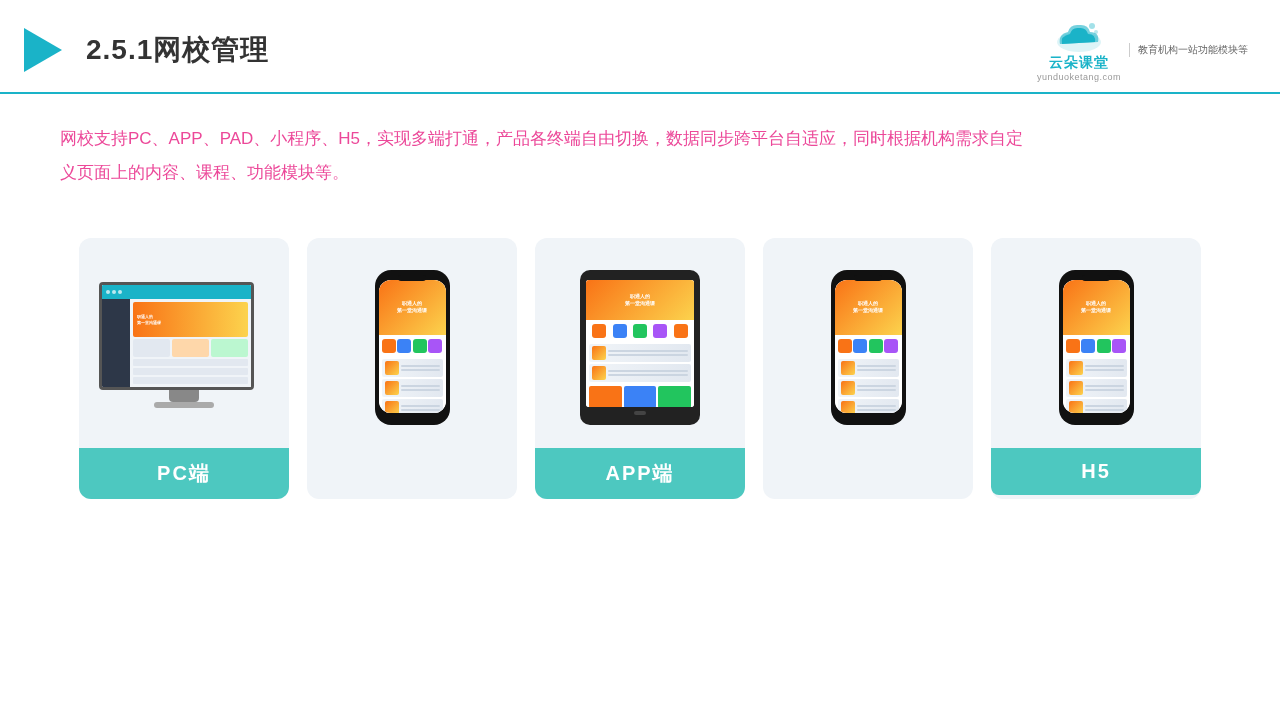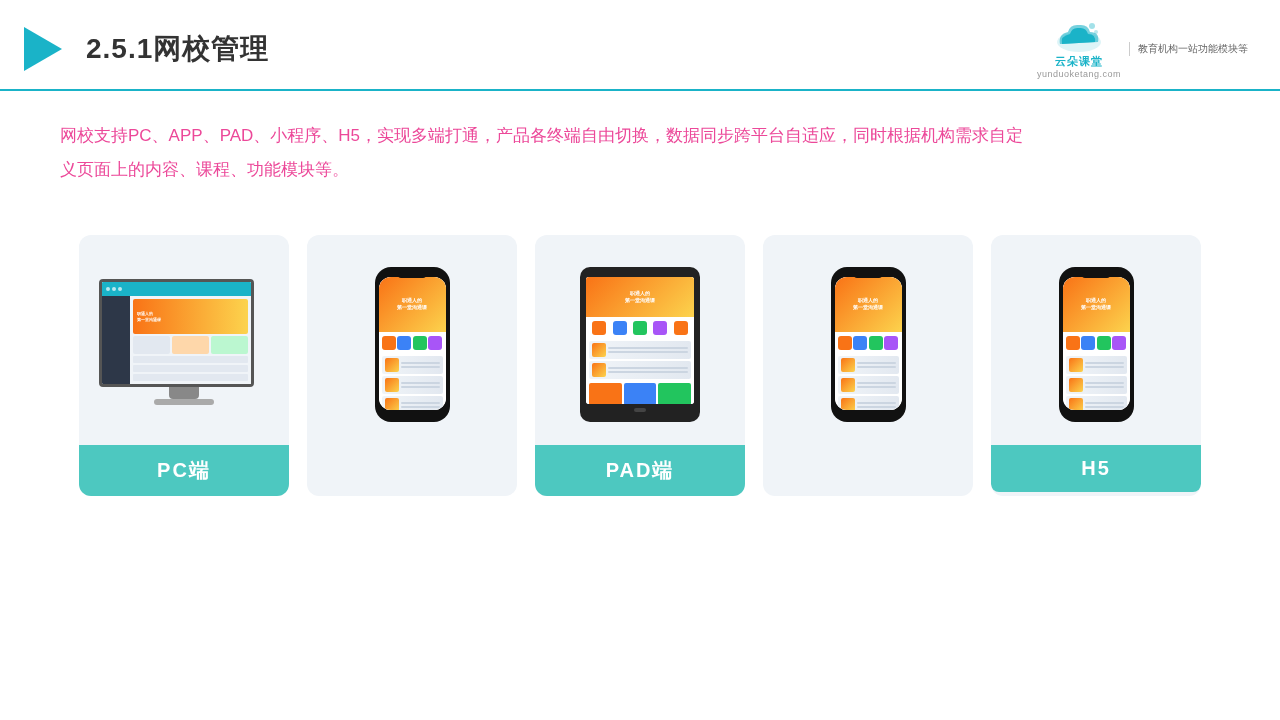--- a/index.html
+++ b/index.html
@@ -49,21 +49,21 @@
       gap: 8px;
     }
 
     .logo-cloud {
       display: flex;
       flex-direction: column;
       align-items: center;
     }
 
     .logo-text-main {
-      font-size: 11px;
+      font-size: 14px;
       color: #1ab3c8;
       font-weight: bold;
       letter-spacing: 1px;
     }
 
     .logo-text-sub {
       font-size: 9px;
       color: #999;
       letter-spacing: 0.5px;
     }
@@ -553,21 +553,21 @@
             <div class="phone-bottom">
               <div class="phone-bottom-item pbi-1"></div>
               <div class="phone-bottom-item pbi-2"></div>
               <div class="phone-bottom-item pbi-3"></div>
             </div>
           </div>
         </div>
         <div class="tablet-home"></div>
       </div>
     </div>
-    <div class="card-label">PAD端</div>
+    <div class="card-label">APP端</div>
   </div>
 
   <div class="card">
     <div class="card-image-area">
       <div class="phone">
         <div class="phone-notch"></div>
         <div class="phone-screen">
           <div class="phone-screen-content">
             <div class="phone-banner">
               <div class="phone-banner-text">职通人的<br>第一堂沟通课</div>

